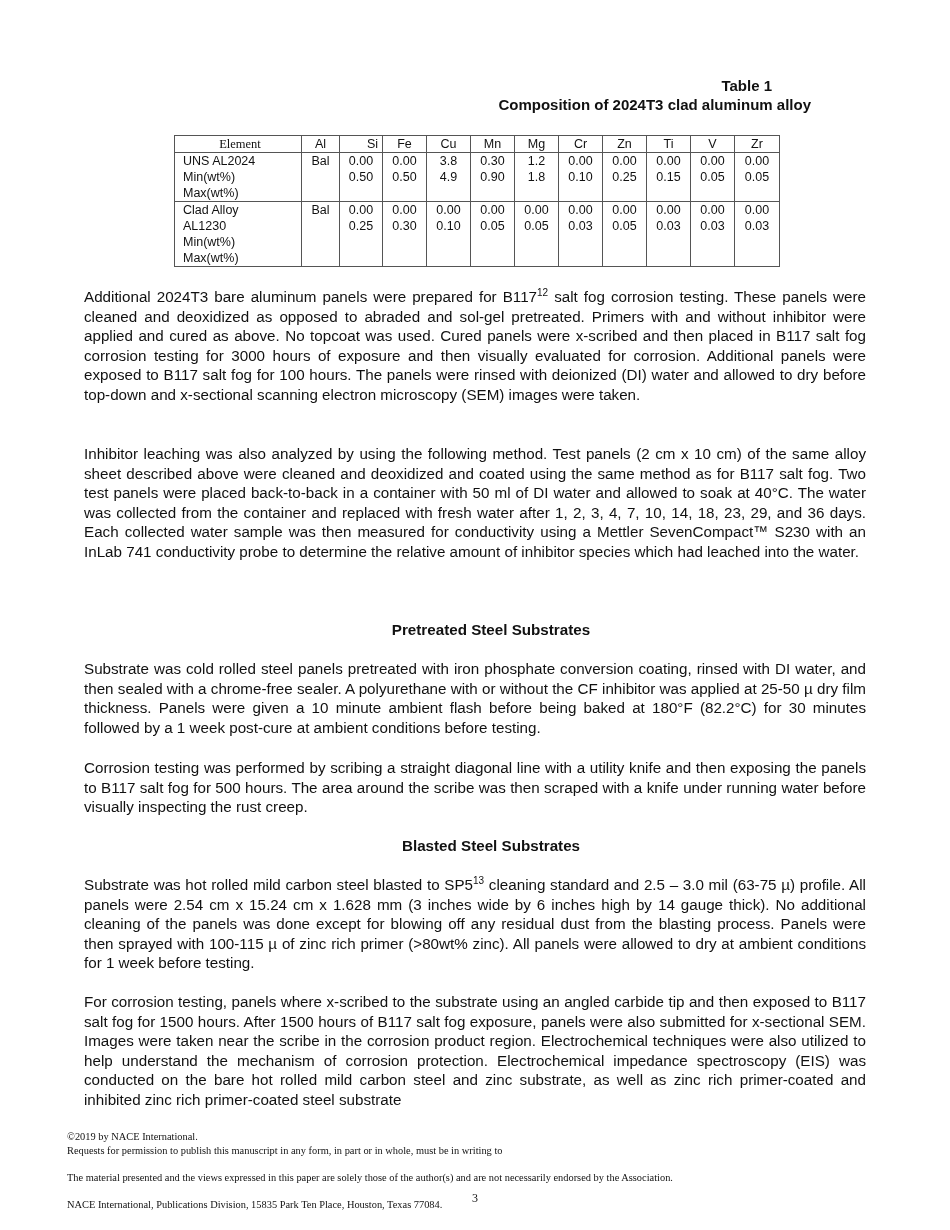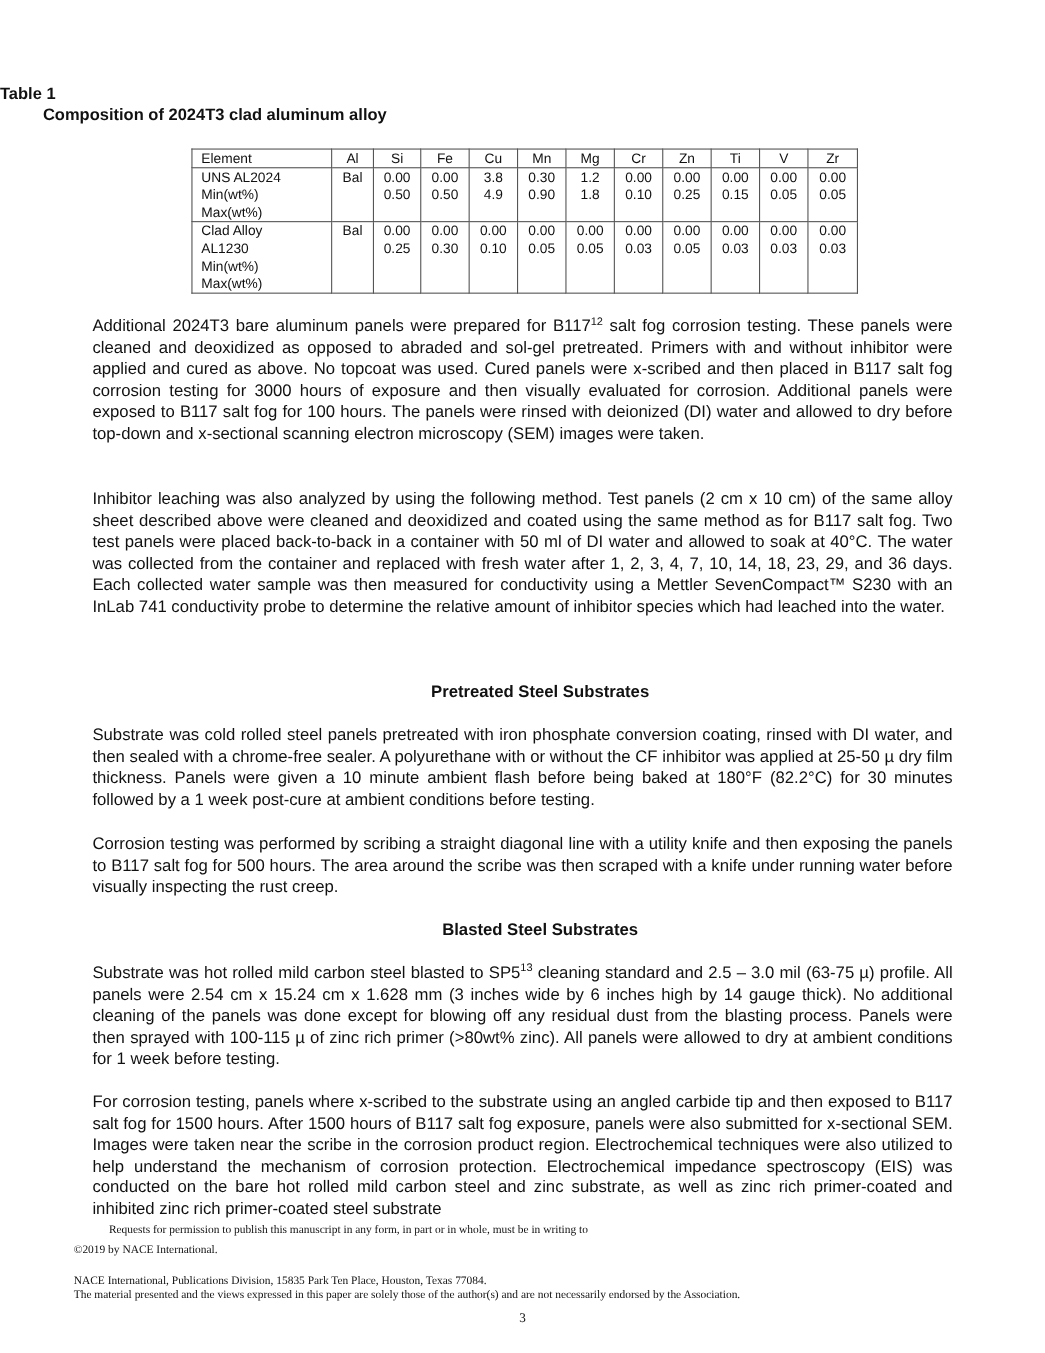--- a/index.html
+++ b/index.html
@@ -1,19 +1,19 @@
 <!DOCTYPE html>
 <html><head>
 <meta charset="utf-8">
 <style>
   html, body { margin: 0; padding: 0; background: #ffffff; }
   body { width: 950px; height: 1230px; position: relative; overflow: hidden; color: #111; }
   .sans { font-family: "Liberation Sans", sans-serif; }
   .serif { font-family: "Liberation Serif", serif; }
-  .caption { position: absolute; left: 0; width: 772px; text-align: left; font-weight: bold; font-size: 15px; line-height: 19px; }
+  .caption { position: absolute; left: 0; width: 772px; text-align: right; font-weight: bold; font-size: 15px; line-height: 19px; }
   #cap1 { top: 76px; }
   #cap2 { top: 95px; margin-left: 39px; }
   table.comp { position: absolute; left: 174px; top: 135px; border-collapse: collapse; font-size: 12.5px; line-height: 16px; }
   table.comp td, table.comp th { border: 1px solid #555; padding: 0 4px; vertical-align: top; font-weight: normal; }
   table.comp th { height: 15px; text-align: center; }
   table.comp td.num { text-align: center; }
   table.comp td.lbl { text-align: left; padding-left: 8px; }
   .para { position: absolute; left: 84px; width: 782px; font-size: 15.2px; line-height: 19.6px; text-align: justify; text-align-last: left; }
   .para sup { font-size: 10px; line-height: 0; vertical-align: 6px; }
   .heading { position: absolute; left: 16px; width: 950px; text-align: center; font-weight: bold; font-size: 15.2px; line-height: 19px; }
@@ -22,23 +22,23 @@
 </style>
 </head>
 <body>
 
 <div class="caption sans" id="cap1">Table 1</div>
 <div class="caption sans" id="cap2">Composition of 2024T3 clad aluminum alloy</div>
 
 <table class="comp sans">
   <thead>
     <tr>
-      <th style="width:114px;text-align:left;padding-left:8px;">Element</th>
+      <th style="width:114px;text-align:center;padding-left:8px;font-family:Liberation Serif, serif;">Element</th>
       <th style="width:29px;">Al</th>
-      <th style="width:34px;">Si</th>
+      <th style="width:34px;text-align:right;">Si</th>
       <th style="width:35px;">Fe</th>
       <th style="width:35px;">Cu</th>
       <th style="width:35px;">Mn</th>
       <th style="width:35px;">Mg</th>
       <th style="width:35px;">Cr</th>
       <th style="width:35px;">Zn</th>
       <th style="width:35px;">Ti</th>
       <th style="width:35px;">V</th>
       <th style="width:36px;">Zr</th>
     </tr>
@@ -154,16 +154,16 @@
 
 <div class="para sans" style="top:758px;">Corrosion testing was performed by scribing a straight diagonal line with a utility knife and then exposing the panels to B117 salt fog for 500 hours. The area around the scribe was then scraped with a knife under running water before visually inspecting the rust creep.</div>
 
 <div class="heading sans" style="top:836px;">Blasted Steel Substrates</div>
 
 <div class="para sans" style="top:875px;"><span>Substrate was hot rolled mild carbon steel blasted to SP5</span><sup>13</sup><span> cleaning standard and 2.5 – 3.0 mil (63-75 µ) profile. All panels were 2.54 cm x 15.24 cm x 1.628 mm (3 inches wide by 6 inches high by 14 gauge thick).  No additional cleaning of the panels was done except for blowing off any residual dust from the blasting process. Panels were then sprayed with 100-115 µ of zinc rich primer (&gt;80wt% zinc).  All panels were allowed to dry at ambient conditions for 1 week before testing.</span></div>
 
 <div class="para sans" style="top:992px;">For corrosion testing, panels where x-scribed to the substrate using an angled carbide tip and then exposed to B117 salt fog for 1500 hours.  After 1500 hours of B117 salt fog exposure, panels were also submitted for x-sectional SEM. Images were taken near the scribe in the corrosion product region. Electrochemical techniques were also utilized to help understand the mechanism of corrosion protection. Electrochemical impedance spectroscopy (EIS) was conducted on the bare hot rolled mild carbon steel and zinc substrate, as well as zinc rich primer-coated and inhibited zinc rich primer-coated steel substrate</div>
 
 <div class="footer serif" style="top:1130px;">©2019 by NACE International.</div>
-<div class="footer serif" style="top:1112px;margin-left:32px;">Requests for permission to publish this manuscript in any form, in part or in whole, must be in writing to</div>
-<div class="footer serif" style="top:1158px;">NACE International, Publications Division, 15835 Park Ten Place, Houston, Texas 77084.</div>
+<div class="footer serif" style="top:1144px;">Requests for permission to publish this manuscript in any form, in part or in whole, must be in writing to</div>
+<div class="footer serif" style="top:1198px;">NACE International, Publications Division, 15835 Park Ten Place, Houston, Texas 77084.</div>
 <div class="footer serif" style="top:1171px;">The material presented and the views expressed in this paper are solely those of the author(s) and are not necessarily endorsed by the Association.</div>
 <div class="pagenum serif">3</div>
 
 </body></html>

